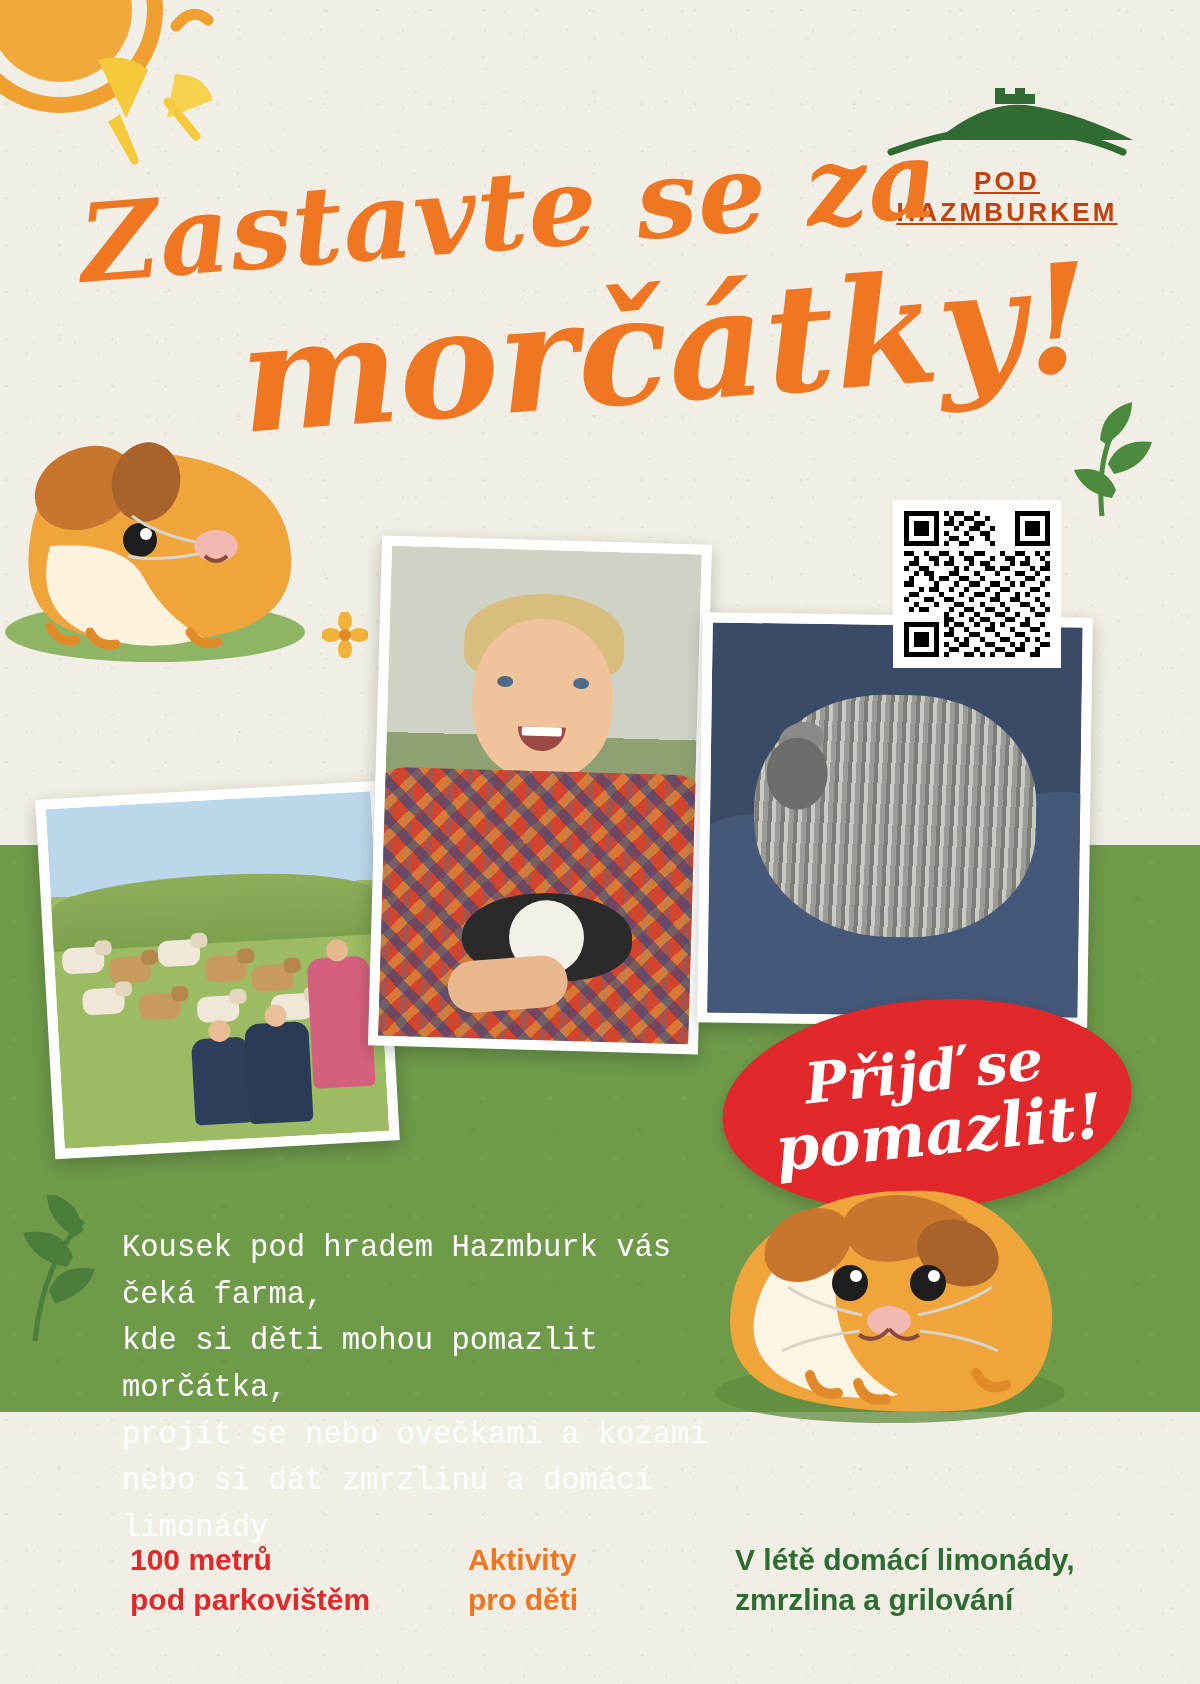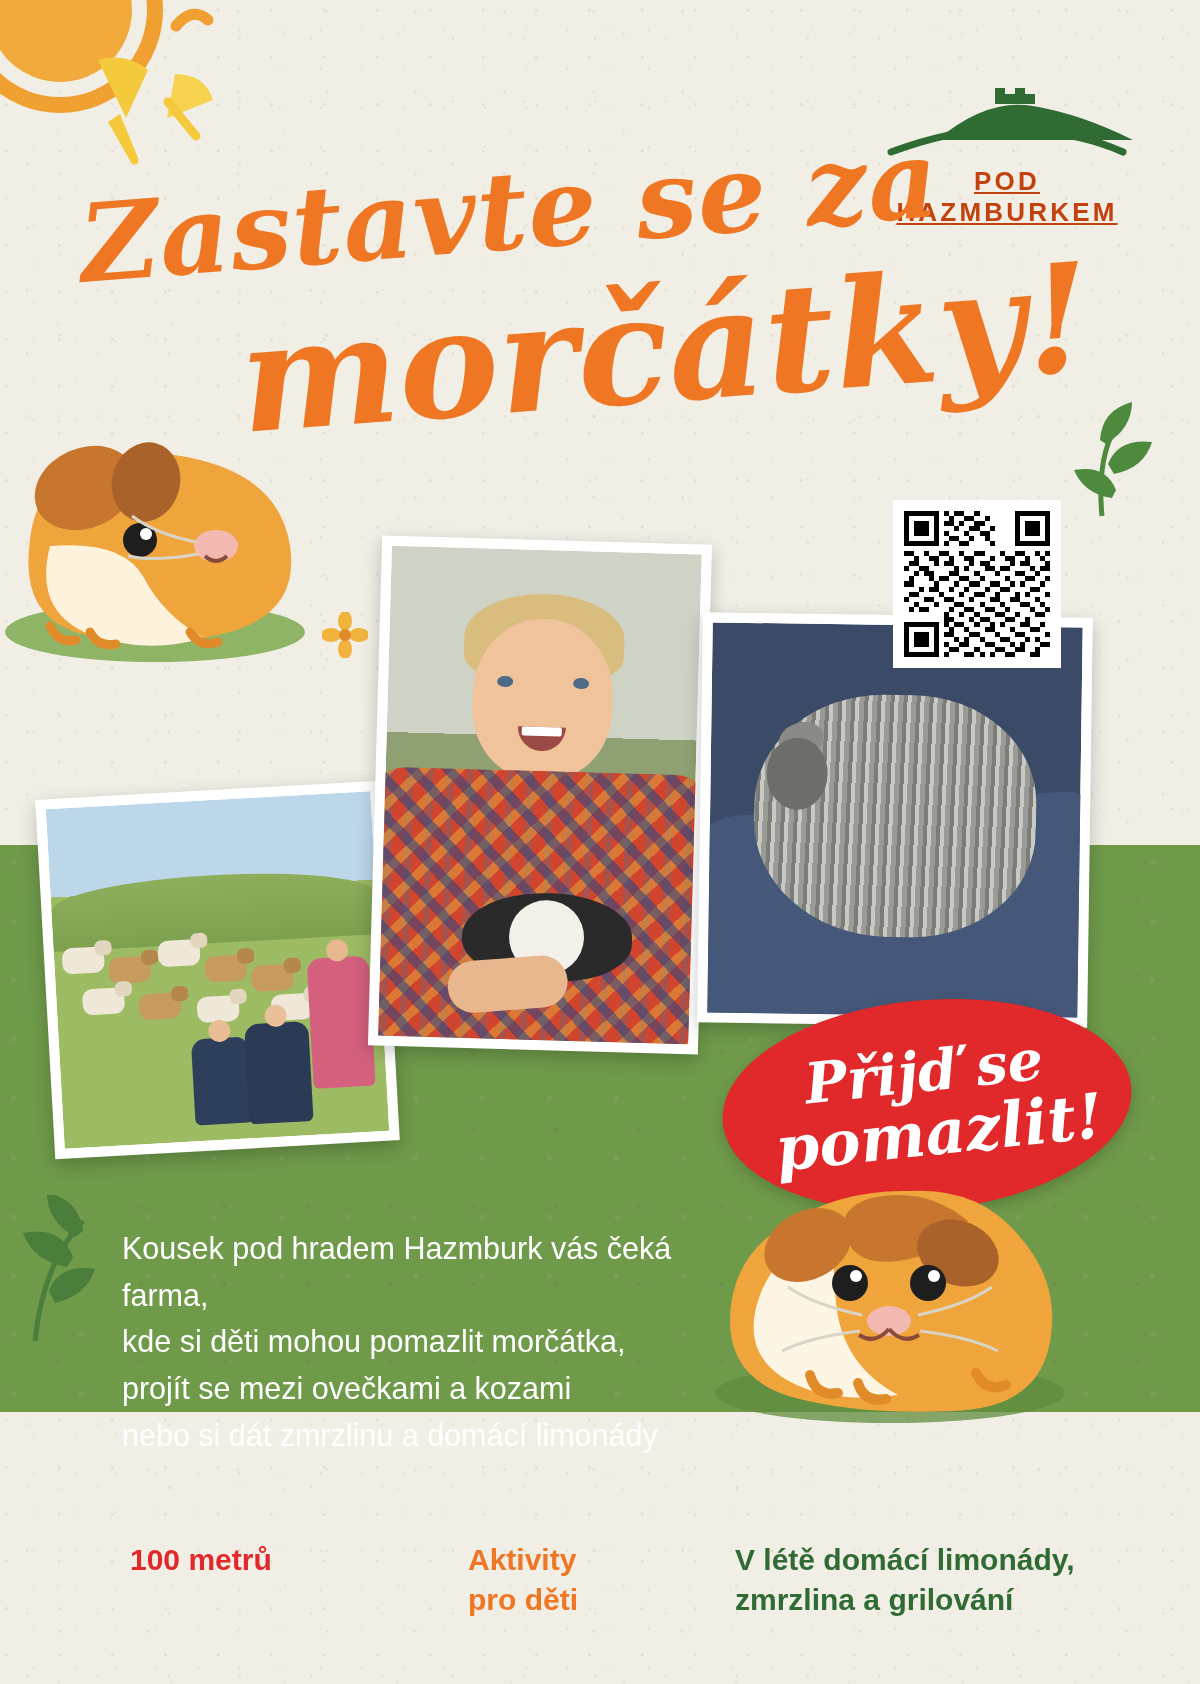--- a/index.html
+++ b/index.html
@@ -181,20 +181,21 @@
 
   
   .copy {
     position: absolute;
     left: 122px; top: 1225px;
     width: 640px;
     color: #ffffff;
     font-size: 30.5px;
     line-height: 1.53;
     font-weight: 400;
+    font-family: Liberation Mono, monospace;
   }
   .copy p { margin: 0; }
 
   
   .info-strip {
     position: absolute;
     left: 0; right: 12px;
     top: 1412px; height: 272px;
   }
   .info-item {
@@ -560,27 +561,28 @@
       <ellipse cx="199" cy="196" rx="22" ry="15" fill="#f2b9b0"></ellipse>
       <path d="M199 204 q-14 16 -30 6 M199 204 q14 16 30 6" stroke="#8a4b3a" stroke-width="4" fill="none"></path>
       <path d="M172 190 q-48 -10 -74 -28 M170 206 q-50 6 -78 20 M228 190 q48 -10 74 -28 M230 206 q50 6 78 20" stroke="#d8d4c8" stroke-width="3" fill="none"></path>
       <path d="M120 250 q6 22 28 18 M168 258 q6 20 28 16 M286 248 q10 20 30 12" stroke="#e08a2a" stroke-width="10" fill="none" stroke-linecap="round"></path>
     </svg>
   </div>
 
   <div class="copy">
     <p>Kousek pod hradem Hazmburk vás čeká farma,</p>
     <p>kde si děti mohou pomazlit morčátka,</p>
-    <p>projít se mezi ovečkami a kozami</p>
+    <p>projít se nebo ovečkami a kozami</p>
     <p>nebo si dát zmrzlinu a domácí limonády</p>
   </div>
 
   <div class="info-strip">
     <div class="info-item info-1">
       <div>100 metrů</div>
+      <div>pod parkovištěm</div>
     </div>
     <div class="info-item info-3">
       <div>V létě domácí limonády,</div>
       <div>zmrzlina a grilování</div>
     </div>
     <div class="info-item info-2">
       <div>Aktivity</div>
       <div>pro děti</div>
     </div>
   </div>

